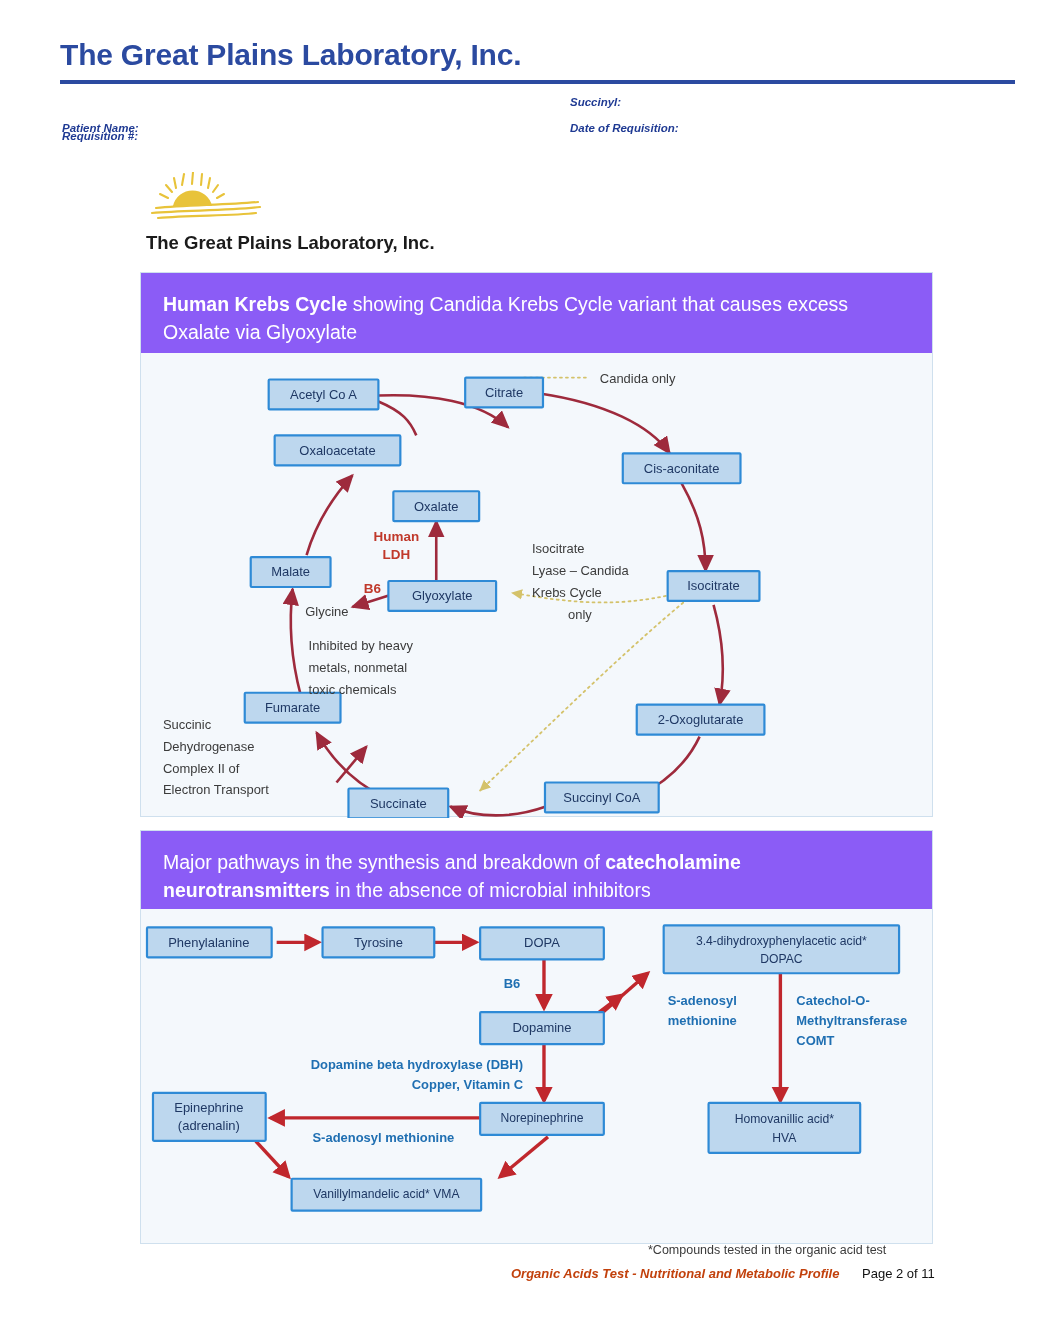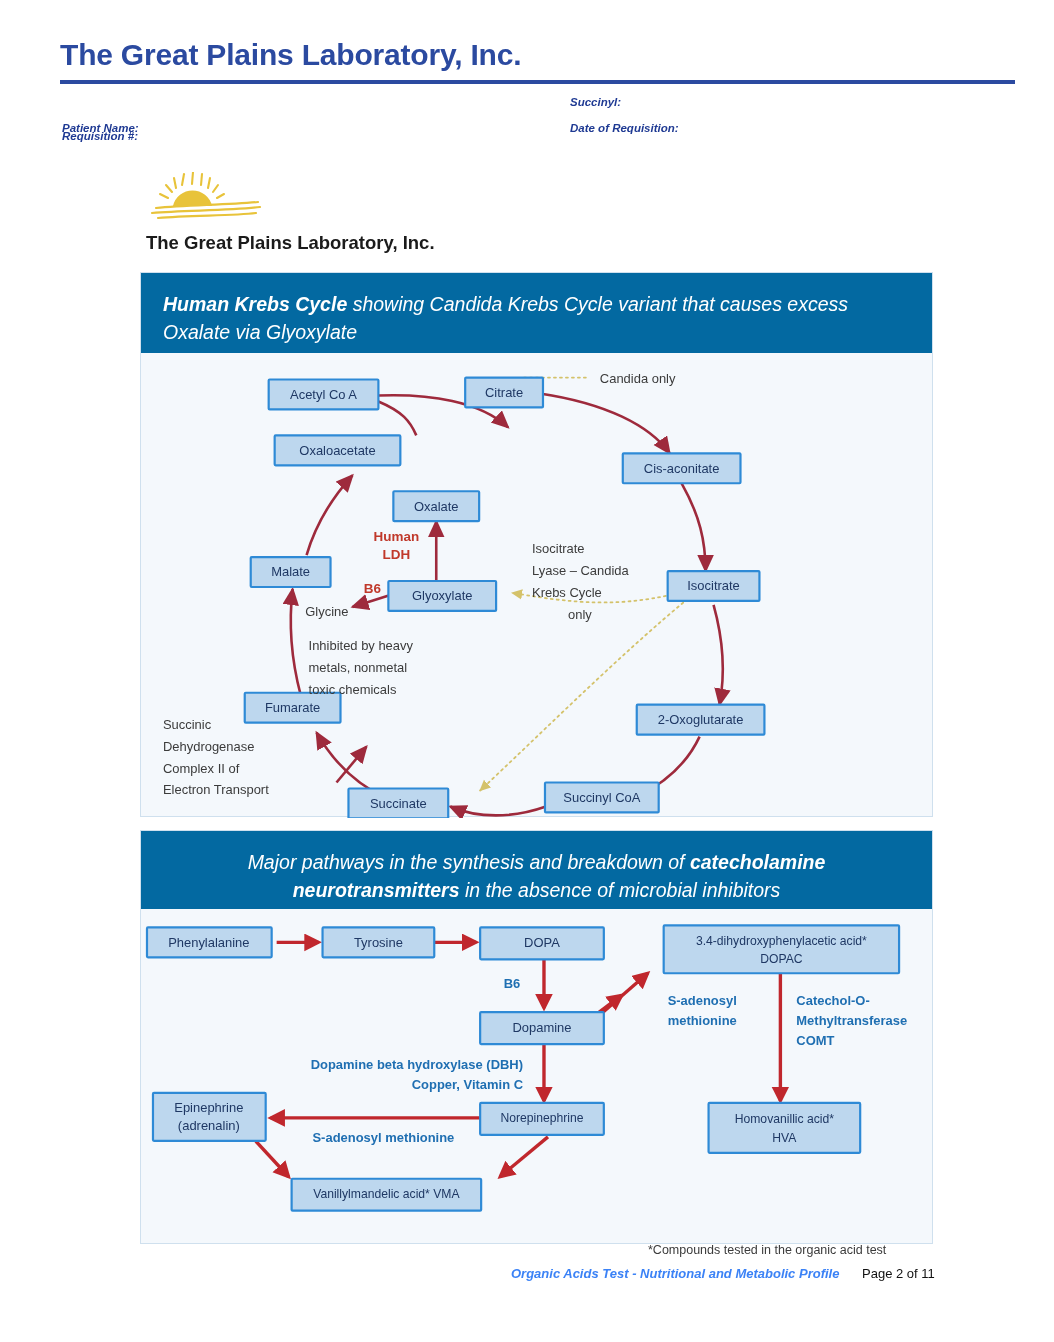--- a/index.html
+++ b/index.html
@@ -45,27 +45,27 @@
   .panel {
     position:absolute;
     background:#f4f8fc;
     border:1px solid #cfe0ee;
   }
   #panel-krebs  { left:140px; top:272px; width:793px; height:545px; }
   #panel-cat    { left:140px; top:830px; width:793px; height:414px; }
 
   .banner {
     position:absolute; left:0; top:0; width:100%;
-    background:#0369a1;
+    background:#8b5cf6;
     color:#ffffff;
     padding:18px 22px 31px 22px;
-    font-size:19.5px; line-height:1.42; font-weight:300;font-style:italic;
+    font-size:19.5px; line-height:1.42; font-weight:300;
   }
   #banner-krebs { height:80px; }
-  #banner-cat   { height:78px;text-align:center; }
+  #banner-cat   { height:78px; }
   .banner b { font-weight:bold; color:#ffffff; }
 
   
   .diagram { position:absolute; left:0; width:100%; }
   #krebs-svg { top:82px; height:463px; }
   #cat-svg   { top:80px; height:334px; }
 
   .nodebox { fill:#bdd7ee; stroke:#2e8ad6; stroke-width:2.2; }
   .nodetext {
     font-family:"Liberation Sans", sans-serif;
@@ -100,21 +100,21 @@
   .footnote {
     position:absolute;
     font-size:12.5px; color:#3b3b3b;
   }
   #cat-footnote { left:648px; top:1199px;margin-top:44px; }
 
   
   #page-footer { position:absolute; left:0; top:1266px; width:1054px; }
   #footer-title {
     position:absolute; left:511px; top:0;
-    font-size:13px; font-style:italic; font-weight:bold; color:#3b82f6;
+    font-size:13px; font-style:italic; font-weight:bold; color:#c2410c;
     white-space:nowrap;
   }
   #footer-page {
     position:absolute; left:862px; top:0;
     font-size:13px; color:#111; white-space:nowrap;
   }
 </style>
 </head>
 <body>
 

